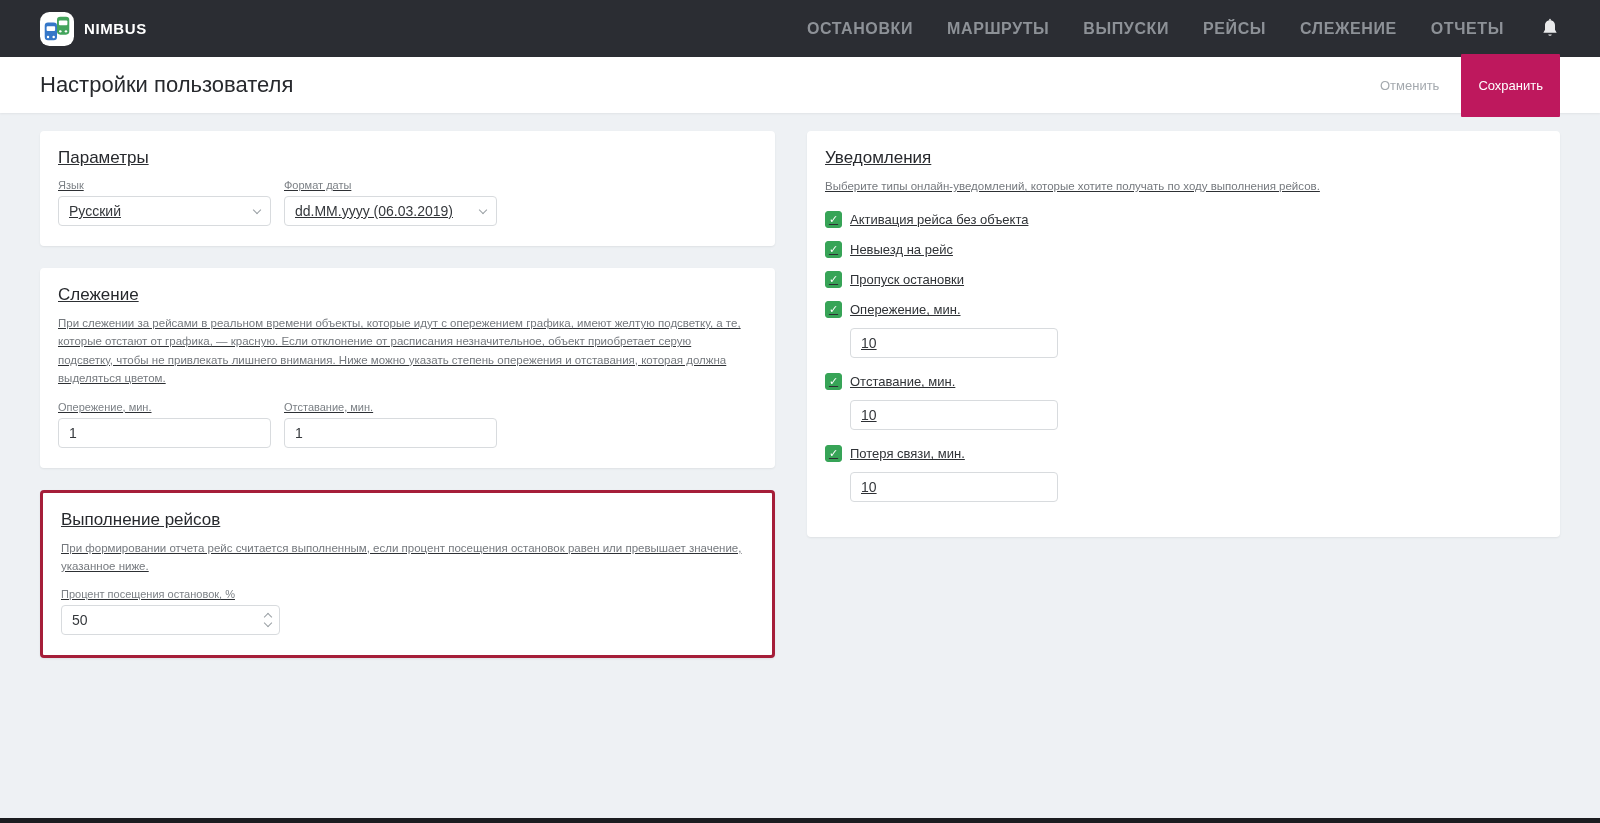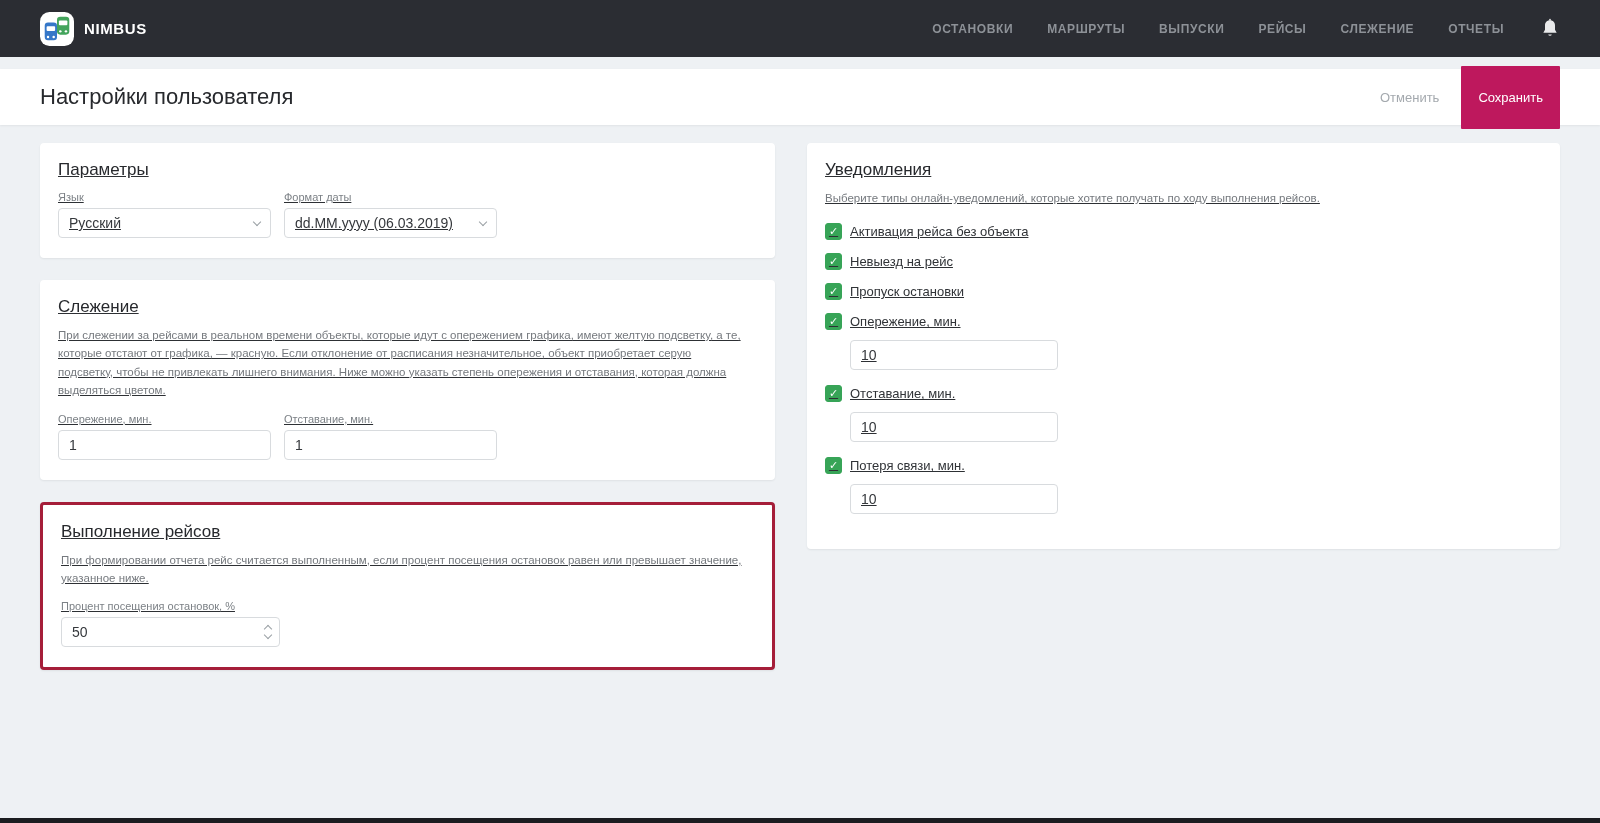--- a/index.html
+++ b/index.html
@@ -16,33 +16,33 @@
   .navbar {
     height:57px; background:#2b2d33;
     display:flex; align-items:center;
     padding:0 40px;
   }
   .brand { display:flex; align-items:center; gap:10px; }
   .brand-logo { width:34px; height:34px; display:block; }
   .brand-name { color:#ffffff; font-size:15px; font-weight:bold; letter-spacing:.6px; }
   .nav-links { margin-left:auto; display:flex; align-items:center; gap:34px; }
   .nav-link {
-    color:#8d9197; font-size:12px; font-weight:bold; letter-spacing:.6px;
+    color:#8d9197; font-size:16px; font-weight:bold; letter-spacing:.6px;
     text-decoration:none; cursor:pointer; white-space:nowrap;
   }
   .bell-wrap { margin-left:36px; cursor:pointer; display:flex; align-items:center; }
   .bell-wrap svg { width:20px; height:22px; }
 
   
   .page-header {
     height:56px; background:#ffffff;
     display:flex; align-items:center;
     padding:0 40px;
     box-shadow:0 1px 2px rgba(0,0,0,.06);
-    position:relative; z-index:2;margin-top:12px;
+    position:relative; z-index:2;
   }
   .page-title { font-size:22px; font-weight:400; color:#27292d; }
   .header-actions { margin-left:auto; display:flex; align-items:center; gap:22px; }
   .cancel-link { color:#a4a9ae; font-size:13px; cursor:pointer; }
   .save-button {
     background:#be185d; color:#ffffff; border:none; border-radius:1px;
     font-size:13px; font-family:inherit; padding:24px 17px; cursor:pointer;
   }
 
   

